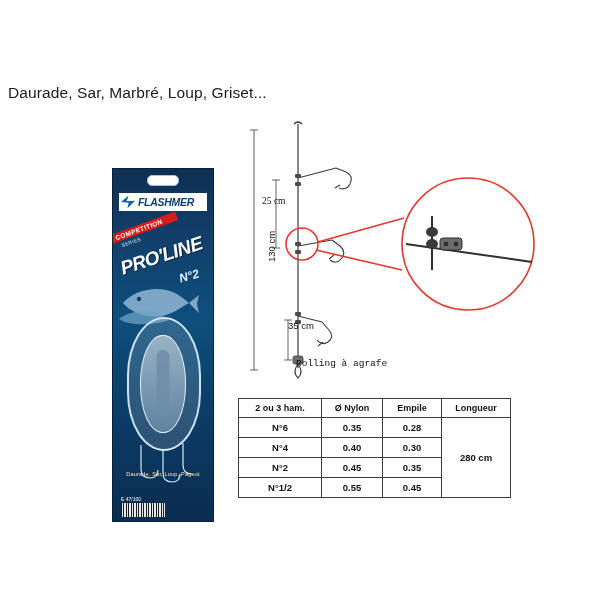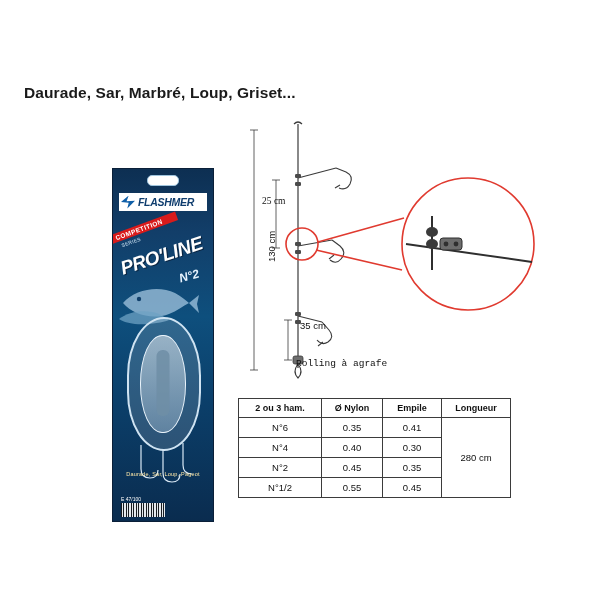--- a/index.html
+++ b/index.html
@@ -19,24 +19,23 @@
     position: absolute;
     inset: 0;
   }
 
   
   #title {
     position: absolute;
     left: 8px;
     top: 84px;
     font-size: 15.5px;
-    font-weight: bold;
+    font-weight: normal;
     color: #1a1a1a;
     letter-spacing: 0.1px;
-    margin-left: 16px;
   }
 
   
   #pack {
     position: absolute;
     left: 112px;
     top: 168px;
     width: 100px;
     height: 352px;
     background: linear-gradient(180deg,#0d2f52 0%, #123e69 18%, #0e4f7d 42%, #0b3f6a 66%, #0a2c4f 100%);
@@ -207,21 +206,21 @@
     width: 320px;
     height: 270px;
   }
   .dimlabel {
     position: absolute;
     font-size: 9.5px;
     color: #111;
     white-space: nowrap;
   }
   #lbl-25 { left: 262px; top: 196px; font-family: Liberation Serif, serif; }
-  #lbl-35 { left: 300px; top: 320px; }
+  #lbl-35 { left: 288px; top: 320px; }
   #lbl-130 {
     left: 266px;
     top: 262px;
     transform: rotate(-90deg);
     transform-origin: left top;
   }
   #lbl-rolling { left: 296px; top: 358px; font-size: 9.5px; font-family: Liberation Mono, monospace; }
 
   
   #spec-table {
@@ -229,21 +228,21 @@
     left: 238px;
     top: 398px;
     border-collapse: collapse;
     font-size: 9.5px;
     color: #111;
   }
   #spec-table th, #spec-table td {
     border: 1px solid #3b3b3b;
     text-align: center;
     padding: 4px 2px;
-    font-weight: normal;
+    font-weight: bold;
   }
   #spec-table th {
     font-weight: bold;
     font-size: 9px;
   }
   #spec-table .c0 { width: 78px; }
   #spec-table .c1 { width: 56px; }
   #spec-table .c2 { width: 54px; }
   #spec-table .c3 { width: 64px; }
   #spec-table td.len {
@@ -373,21 +372,21 @@
         <th class="c0">2 ou 3 ham.</th>
         <th class="c1">Ø Nylon</th>
         <th class="c2">Empile</th>
         <th class="c3">Longueur</th>
       </tr>
     </thead>
     <tbody>
       <tr>
         <td>N°6</td>
         <td>0.35</td>
-        <td>0.41</td>
+        <td>0.28</td>
         <td class="len" rowspan="4">280 cm</td>
       </tr>
       <tr>
         <td>N°4</td>
         <td>0.40</td>
         <td>0.30</td>
       </tr>
       <tr>
         <td>N°2</td>
         <td>0.45</td>

